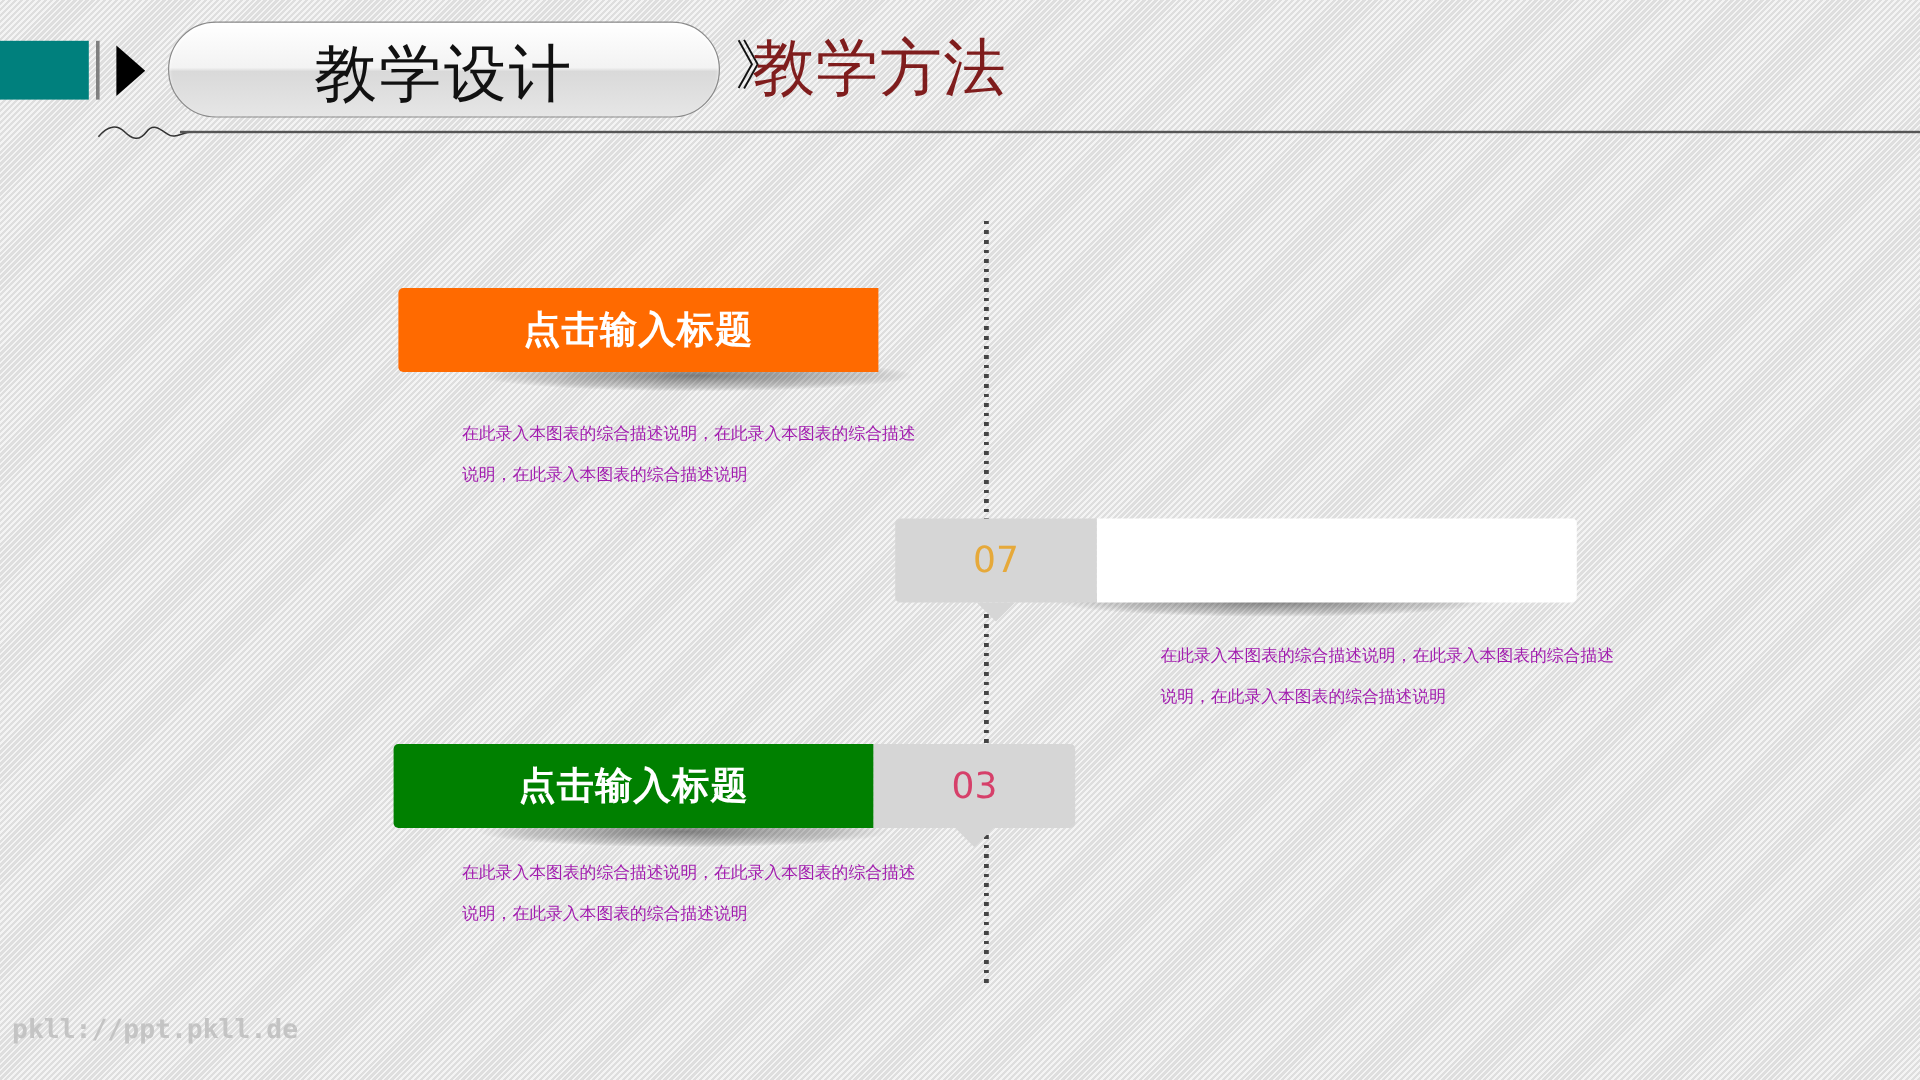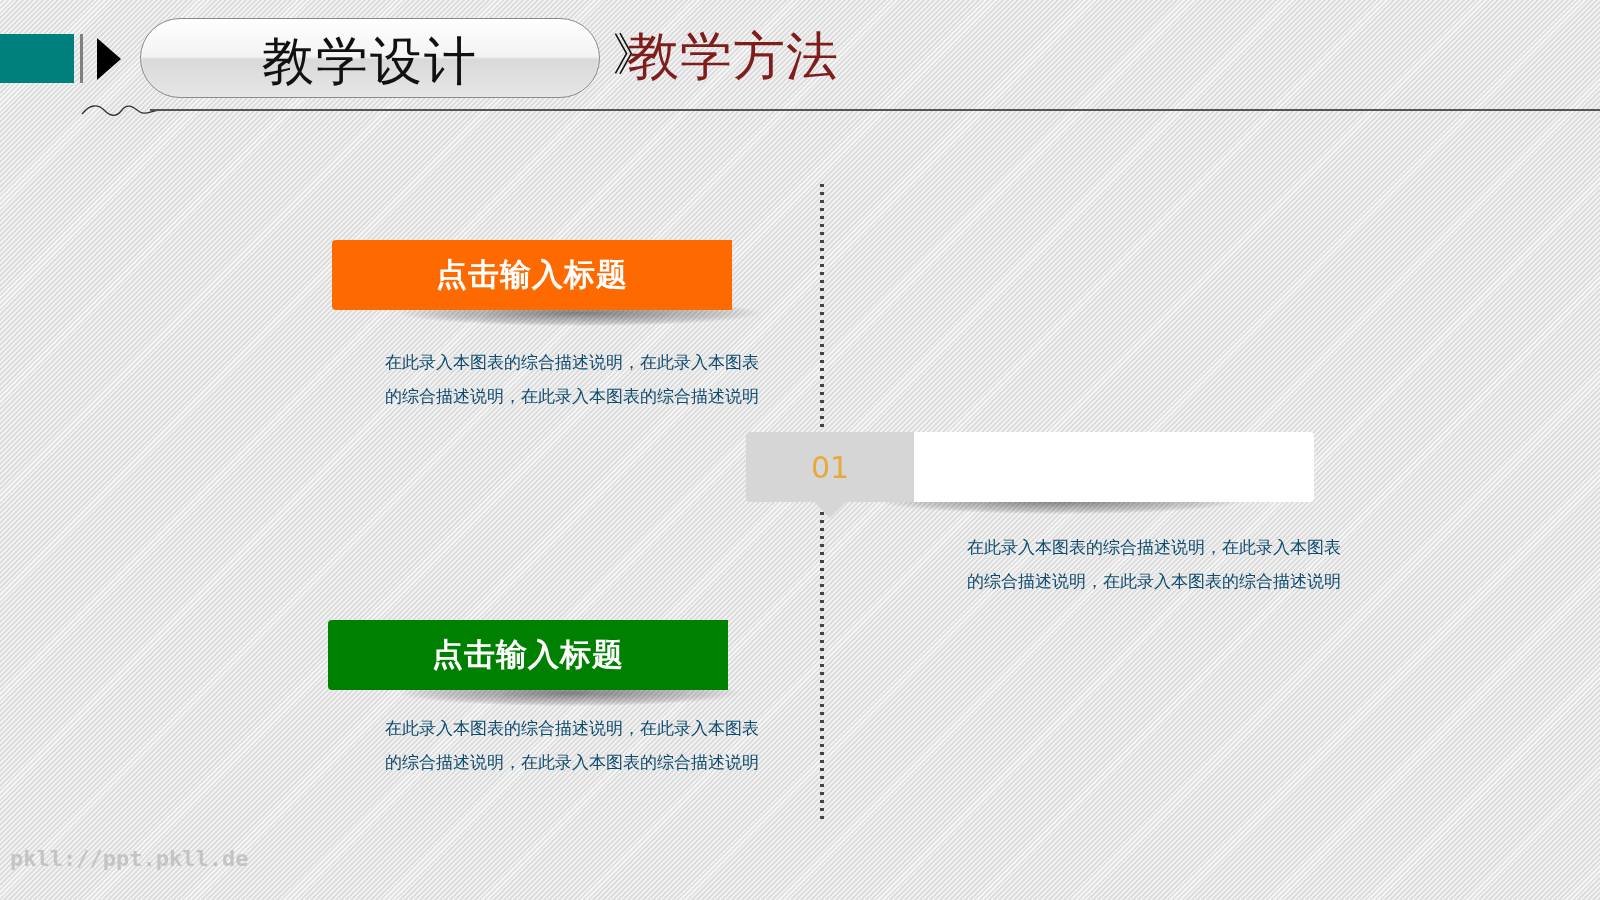--- a/index.html
+++ b/index.html
@@ -21,21 +21,21 @@
   .rule{left:150px;top:109px;width:1450px;height:2px;background:#555;}
   .squiggle{left:80px;top:100px;}
   .timeline{left:820px;top:184px;width:4px;height:636px;
     background-image:repeating-linear-gradient(to bottom,#444 0px,#444 3px,transparent 3px,transparent 8px);}
   .card{position:absolute;height:70px;display:flex;}
   .card .head{height:70px;display:flex;align-items:center;justify-content:center;color:#fff;font-weight:bold;font-size:31px;letter-spacing:1px;}
   .card .num{height:70px;width:168px;background:#d6d6d6;display:flex;align-items:center;justify-content:center;font-size:30px;position:relative;}
   .num .tip{position:absolute;bottom:-16px;left:50%;margin-left:-16px;width:0;height:0;border-left:16px solid transparent;border-right:16px solid transparent;border-top:16px solid #d6d6d6;}
   .shadow{position:absolute;height:26px;border-radius:50%;
     background:radial-gradient(ellipse at center, rgba(0,0,0,0.45) 0%, rgba(0,0,0,0.15) 55%, rgba(0,0,0,0) 72%);}
-  .desc{position:absolute;width:380px;font-size:17px;line-height:34px;color:#0c4a6e;padding-left:41px;}
+  .desc{position:absolute;width:380px;font-size:14px;line-height:34px;color:#a21caf;padding-left:41px;}
   .watermark{left:10px;top:846px;font-family:"DejaVu Sans Mono","Liberation Mono",monospace;font-weight:bold;font-size:22px;color:#c4c4c4;}
 </style>
 </head>
 <body>
 
 <div class="abs teal-block"></div>
 <div class="abs teal-bar"></div>
 <div class="abs play-icon"></div>
 <div class="abs pill">
   <span class="pill-text">教学设计</span>
@@ -51,26 +51,30 @@
 
 <div class="shadow" style="left:400px;top:300px;width:360px;"></div>
 <div class="card" style="left:332px;top:240px;">
   <div class="head" style="width:400px;background:#ff6a00;border-radius:4px 0 0 4px;">点击输入标题</div>
 </div>
 <div class="desc" style="left:344px;top:345px;">在此录入本图表的综合描述说明，在此录入本图表的综合描述说明，在此录入本图表的综合描述说明</div>
 
 <div class="shadow" style="left:880px;top:488px;width:360px;"></div>
 <div class="card" style="left:746px;top:432px;">
   <div class="num" style="color:#e6a93a;border-radius:4px 0 0 4px;">
-    <span>01</span>
+    <span>07</span>
     <span class="tip"></span>
   </div>
   <div class="head" style="width:400px;background:#ffffff;border-radius:0 4px 4px 0;"></div>
 </div>
 <div class="desc" style="left:926px;top:530px;">在此录入本图表的综合描述说明，在此录入本图表的综合描述说明，在此录入本图表的综合描述说明</div>
 
 <div class="shadow" style="left:400px;top:680px;width:340px;"></div>
 <div class="card" style="left:328px;top:620px;">
   <div class="head" style="width:400px;background:#008000;border-radius:4px 0 0 4px;">点击输入标题</div>
+  <div class="num" style="color:#d6406a;border-radius:0 4px 4px 0;">
+    <span>03</span>
+    <span class="tip"></span>
+  </div>
 </div>
 <div class="desc" style="left:344px;top:711px;">在此录入本图表的综合描述说明，在此录入本图表的综合描述说明，在此录入本图表的综合描述说明</div>
 
 <span class="abs watermark">pkll://ppt.pkll.de</span>
 
 </body></html>

